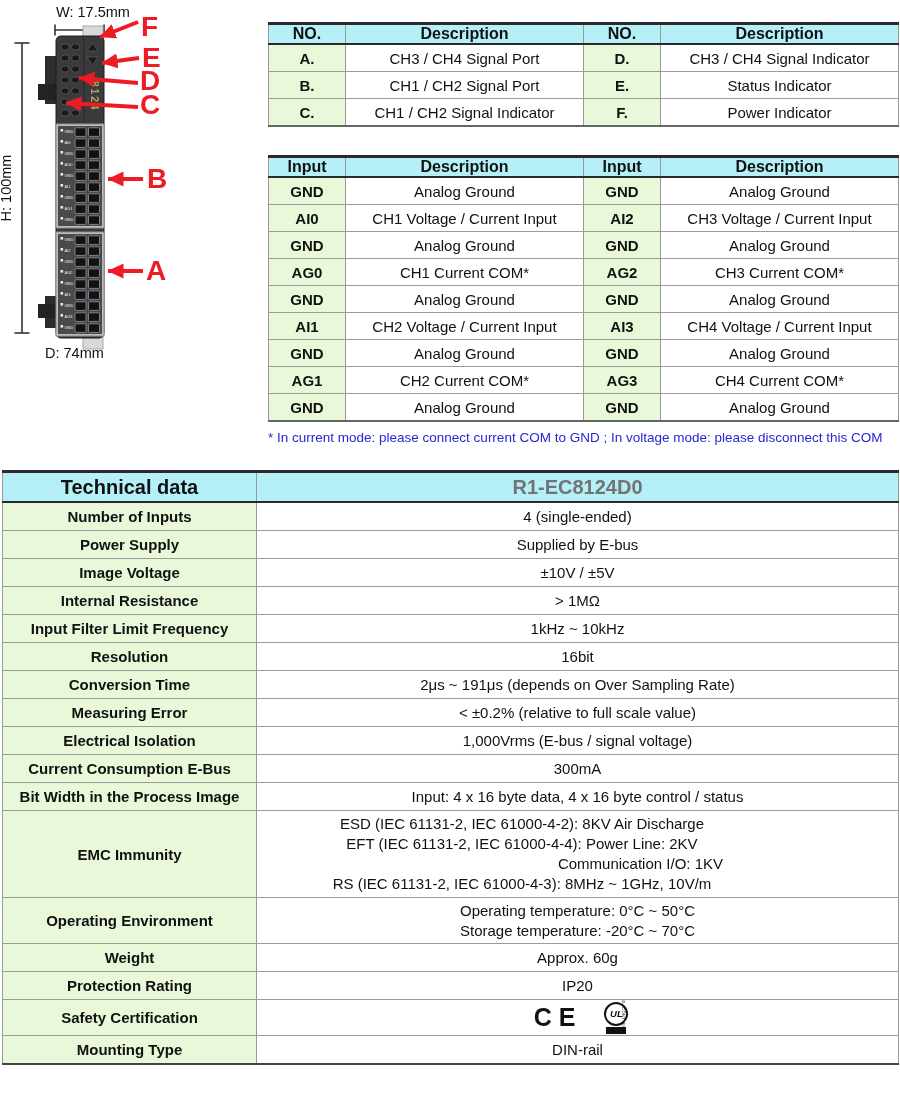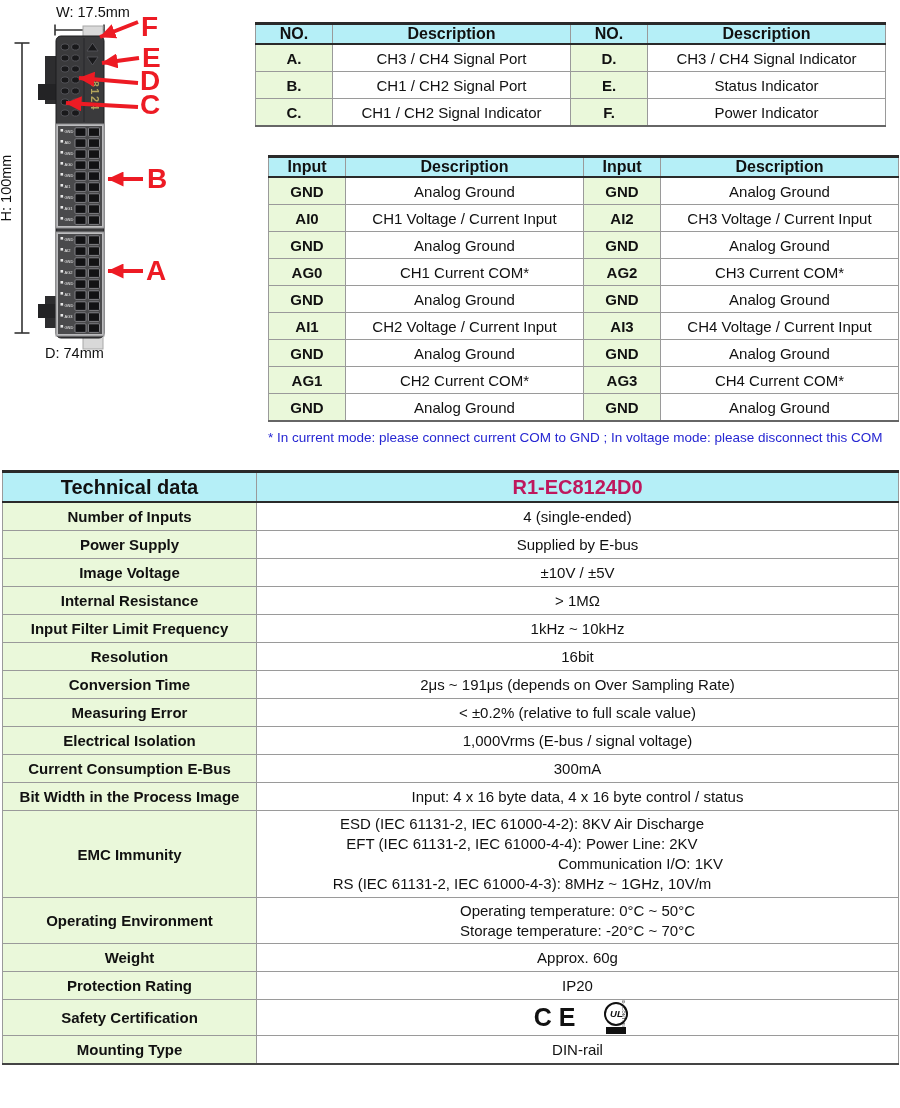--- a/index.html
+++ b/index.html
@@ -22,33 +22,33 @@
              font-family:"Liberation Sans", sans-serif; }
 
   
   table { border-collapse:collapse; table-layout:fixed; background:#fff; }
   td, th { padding:0 4px; text-align:center; vertical-align:middle;
            border:1px solid #9a9a9a; font-size:15px; font-weight:normal; overflow:hidden; }
   thead th { background:#b5eff7; font-weight:bold; font-size:16px;
              border-top:3px solid #2a2a2a; border-bottom:2px solid #2a2a2a; }
   .key { background:#eaf8da; font-weight:bold; }
 
-  .t1 { position:absolute; left:255px; top:22px;  width:630px; }
+  .t1 { position:absolute; left:268px; top:22px;  width:630px; }
   .t2 { position:absolute; left:268px; top:155px; width:630px; }
   .t1 td, .t2 td { height:26px; }
   .t1, .t2 { border:1px solid #777; border-bottom:2px solid #666; }
 
   .footnote { position:absolute; left:268px; top:430px; width:632px;
               color:#2626d2; font-size:13.5px; }
 
   
   .tech { position:absolute; left:2px; top:470px; width:896px;
           border:1px solid #777; border-bottom:2.5px solid #444; }
   .tech thead th { height:28px; font-size:20px; }
-  .tech thead th.model { color:#be185d; }
+  .tech thead th.model { color:#737373; }
   .tech th.lbl { background:#eaf8da; font-weight:bold; font-size:15px; height:27px; }
   .tech td.val { height:27px; }
   .tech tr.r-emc  th.lbl, .tech tr.r-emc  td.val { height:86px; }
   .tech tr.r-env  th.lbl, .tech tr.r-env  td.val { height:45px; }
   .tech tr.r-cert th.lbl, .tech tr.r-cert td.val { height:35px; }
   .tech td.emc { padding-right:115px;margin-left:40px; }
   .tech td.emc div { text-align:center; line-height:20px; }
   .tech td.emc div.indent { text-align:right; margin-right:60px; }
   .tech td.lines2 div { text-align:center; line-height:20px; }
 

